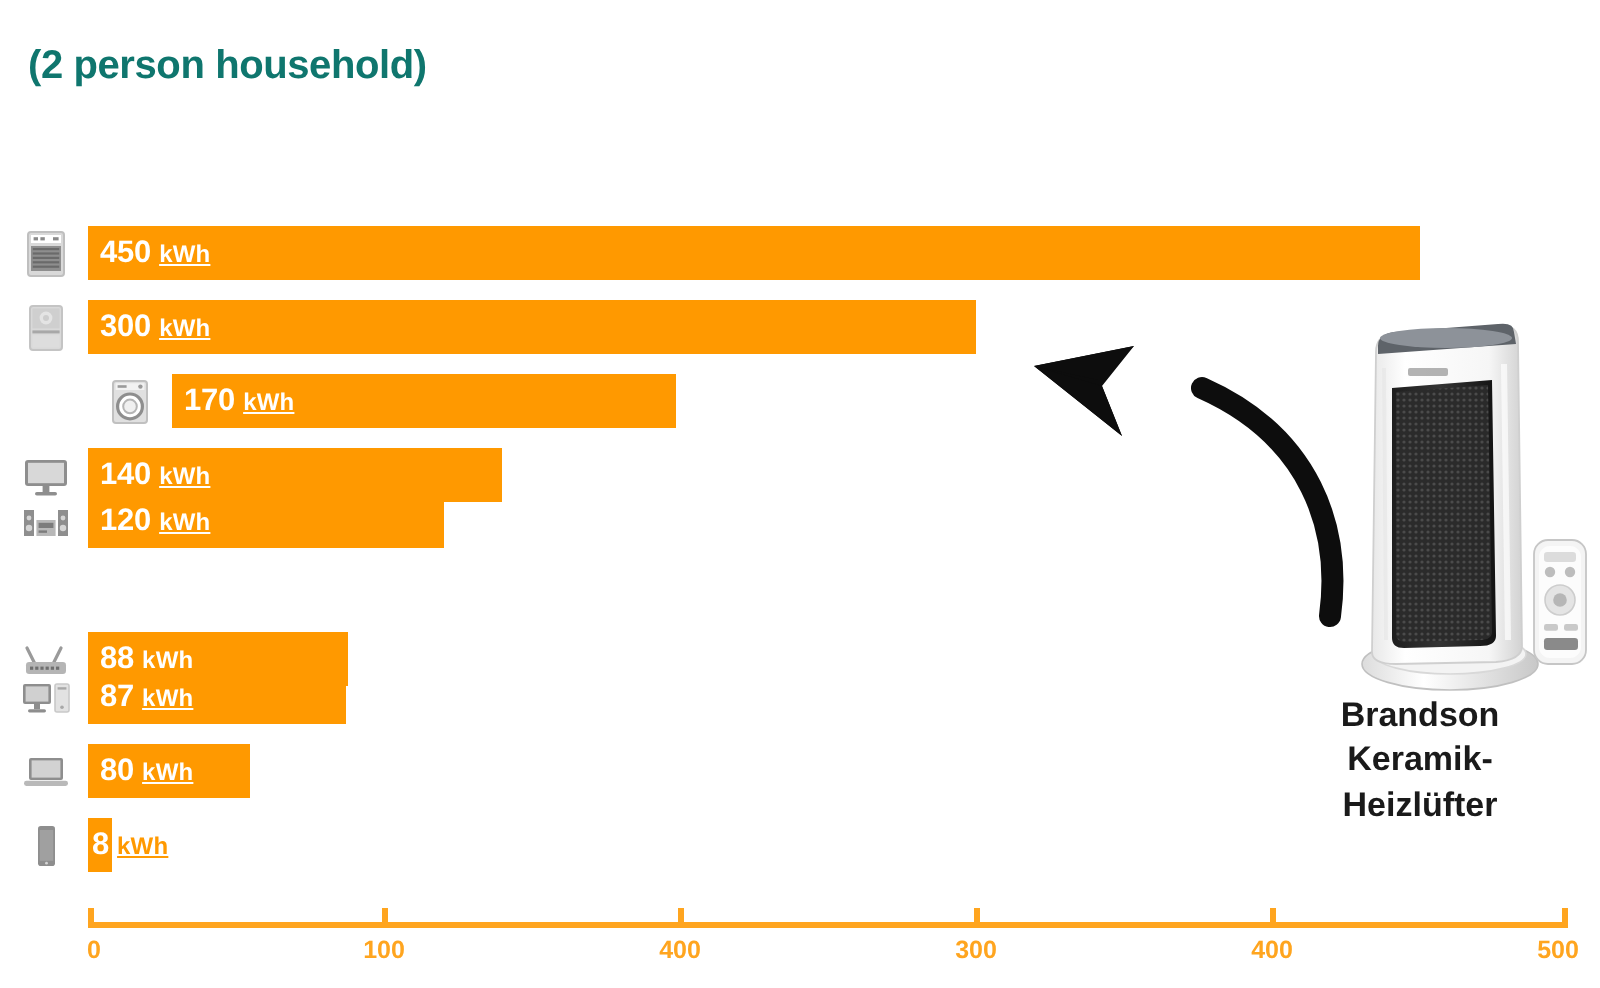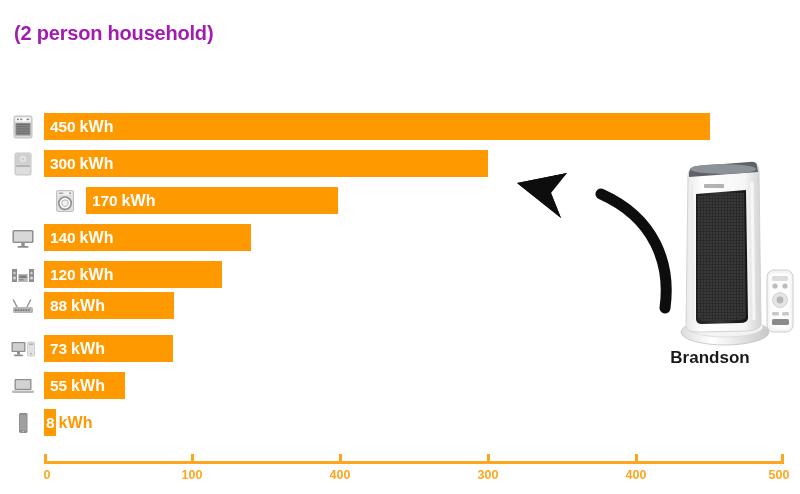--- a/index.html
+++ b/index.html
@@ -28,21 +28,21 @@
     font-weight: bold;
     color: #1a1a1a;
     letter-spacing: -0.2px;
     line-height: 1.18;
     margin: 0;
     white-space: nowrap;
   }
   #chart-subtitle {
     font-size: 20px;
     font-weight: bold;
-    color: #a21caf;
+    color: #0f766e;
     letter-spacing: -0.2px;
     line-height: 1.2;
     margin: 3px 0 0 0;
     white-space: nowrap;
   }
 
   
   #plot {
     position: absolute;
     left: 0;
@@ -85,25 +85,26 @@
     white-space: nowrap;
     pointer-events: none;
   }
   .bar-value {
     font-size: 15.5px;
     font-weight: bold;
     color: #ffffff;
     letter-spacing: -0.1px;
   }
   .bar-unit {
-    font-size: 16px;
+    font-size: 12px;
     font-weight: bold;
     color: #ffffff;
     margin-left: 4px;
     letter-spacing: 0.1px;
+    text-decoration: underline;
   }
   
   .bar-row.tiny .bar-unit { color: #ff9900; }
 
   
   #axis {
     position: absolute;
     left: 0;
     top: 452px;
     width: 800px;
@@ -242,42 +243,42 @@
         <rect x="7.5" y="21" width="11" height="1.8" rx="0.9" fill="#8e8e8e"></rect>
       </svg>
     </span>
     <div class="bar" style="width:207px;"></div>
     <div class="bar-label">
       <span class="bar-value">140</span>
       <span class="bar-unit">kWh</span>
     </div>
   </div>
 
-  <div class="bar-row" style="top:148px;">
+  <div class="bar-row" style="top:134px;">
     <span class="row-icon">
       <svg width="26" height="26" viewBox="0 0 26 26">
         <rect x="2" y="7" width="5" height="13" fill="#8e8e8e"></rect>
         <circle cx="4.5" cy="11" r="1.2" fill="#d5d5d5"></circle>
         <circle cx="4.5" cy="16" r="1.6" fill="#d5d5d5"></circle>
         <rect x="19" y="7" width="5" height="13" fill="#8e8e8e"></rect>
         <circle cx="21.5" cy="11" r="1.2" fill="#d5d5d5"></circle>
         <circle cx="21.5" cy="16" r="1.6" fill="#d5d5d5"></circle>
         <rect x="8.2" y="12" width="9.6" height="8" fill="#b8b8b8"></rect>
         <rect x="9.3" y="13.4" width="7.4" height="2.6" fill="#7c7c7c"></rect>
         <rect x="9.3" y="17.2" width="4.2" height="1.2" fill="#7c7c7c"></rect>
       </svg>
     </span>
     <div class="bar" style="width:178px;"></div>
     <div class="bar-label">
       <span class="bar-value">120</span>
       <span class="bar-unit">kWh</span>
     </div>
   </div>
 
-  <div class="bar-row" style="top:179px;">
+  <div class="bar-row" style="top:203px;">
     <span class="row-icon">
       <svg width="26" height="26" viewBox="0 0 26 26">
         <line x1="7" y1="14" x2="3.5" y2="7" stroke="#9a9a9a" stroke-width="1.6" stroke-linecap="round"></line>
         <line x1="17" y1="14" x2="20.5" y2="7" stroke="#9a9a9a" stroke-width="1.6" stroke-linecap="round"></line>
         <rect x="3" y="14" width="20" height="6" rx="1.6" fill="#b5b5b5"></rect>
         <g fill="#6f6f6f">
           <rect x="5" y="16.3" width="1.6" height="1.6"></rect>
           <rect x="7.6" y="16.3" width="1.6" height="1.6"></rect>
           <rect x="10.2" y="16.3" width="1.6" height="1.6"></rect>
           <rect x="12.8" y="16.3" width="1.6" height="1.6"></rect>
@@ -300,36 +301,36 @@
         <rect x="2.8" y="7.2" width="11.4" height="7.6" fill="#d0d0d0"></rect>
         <rect x="7" y="16" width="3" height="2.6" fill="#8e8e8e"></rect>
         <rect x="4" y="18.6" width="9" height="1.6" rx="0.8" fill="#8e8e8e"></rect>
         <rect x="17.5" y="6" width="7" height="14" rx="1" fill="#e2e2e2" stroke="#c9c9c9" stroke-width="0.8"></rect>
         <rect x="18.8" y="7.6" width="4.4" height="1.2" fill="#a8a8a8"></rect>
         <circle cx="21" cy="17.6" r="0.9" fill="#a8a8a8"></circle>
       </svg>
     </span>
     <div class="bar" style="width:129px;"></div>
     <div class="bar-label">
-      <span class="bar-value">73</span>
+      <span class="bar-value">87</span>
       <span class="bar-unit">kWh</span>
     </div>
   </div>
 
   <div class="bar-row" style="top:259px;">
     <span class="row-icon">
       <svg width="26" height="26" viewBox="0 0 26 26">
         <rect x="4.5" y="6" width="17" height="11" rx="1" fill="#8e8e8e"></rect>
         <rect x="5.8" y="7.2" width="14.4" height="8.6" fill="#d2d2d2"></rect>
         <rect x="2" y="17.4" width="22" height="2.6" rx="1.2" fill="#b9b9b9"></rect>
       </svg>
     </span>
     <div class="bar" style="width:81px;"></div>
     <div class="bar-label">
-      <span class="bar-value">55</span>
+      <span class="bar-value">80</span>
       <span class="bar-unit">kWh</span>
     </div>
   </div>
 
   <div class="bar-row tiny" style="top:296px;">
     <span class="row-icon">
       <svg width="26" height="26" viewBox="0 0 26 26">
         <rect x="9" y="3" width="8.5" height="20" rx="1.4" fill="#8e8e8e"></rect>
         <rect x="9.9" y="5" width="6.7" height="15.4" fill="#a0a0a0"></rect>
         <circle cx="13.25" cy="21.6" r="0.7" fill="#d5d5d5"></circle>
@@ -403,20 +404,22 @@
       <circle cx="118" cy="140" r="3.4" fill="#b6b6b6"></circle>
       <rect x="110" y="152" width="7" height="3.4" rx="1.2" fill="#c9c9c9"></rect>
       <rect x="120" y="152" width="7" height="3.4" rx="1.2" fill="#c9c9c9"></rect>
       <rect x="110" y="159" width="17" height="6" rx="1.6" fill="#8a8a8a"></rect>
     </g>
   </svg>
 </div>
 
 <div id="product-caption">
   <div>Brandson</div>
+  <div>Keramik-</div>
+  <div>Heizlüfter</div>
 </div>
 
 <div id="axis">
   <div id="axis-line"></div>
   <div class="tick" style="left:44px;"></div>
   <div class="tick" style="left:191px;"></div>
   <div class="tick" style="left:339px;"></div>
   <div class="tick" style="left:487px;"></div>
   <div class="tick" style="left:635px;"></div>
   <div class="tick" style="left:781px;"></div>

